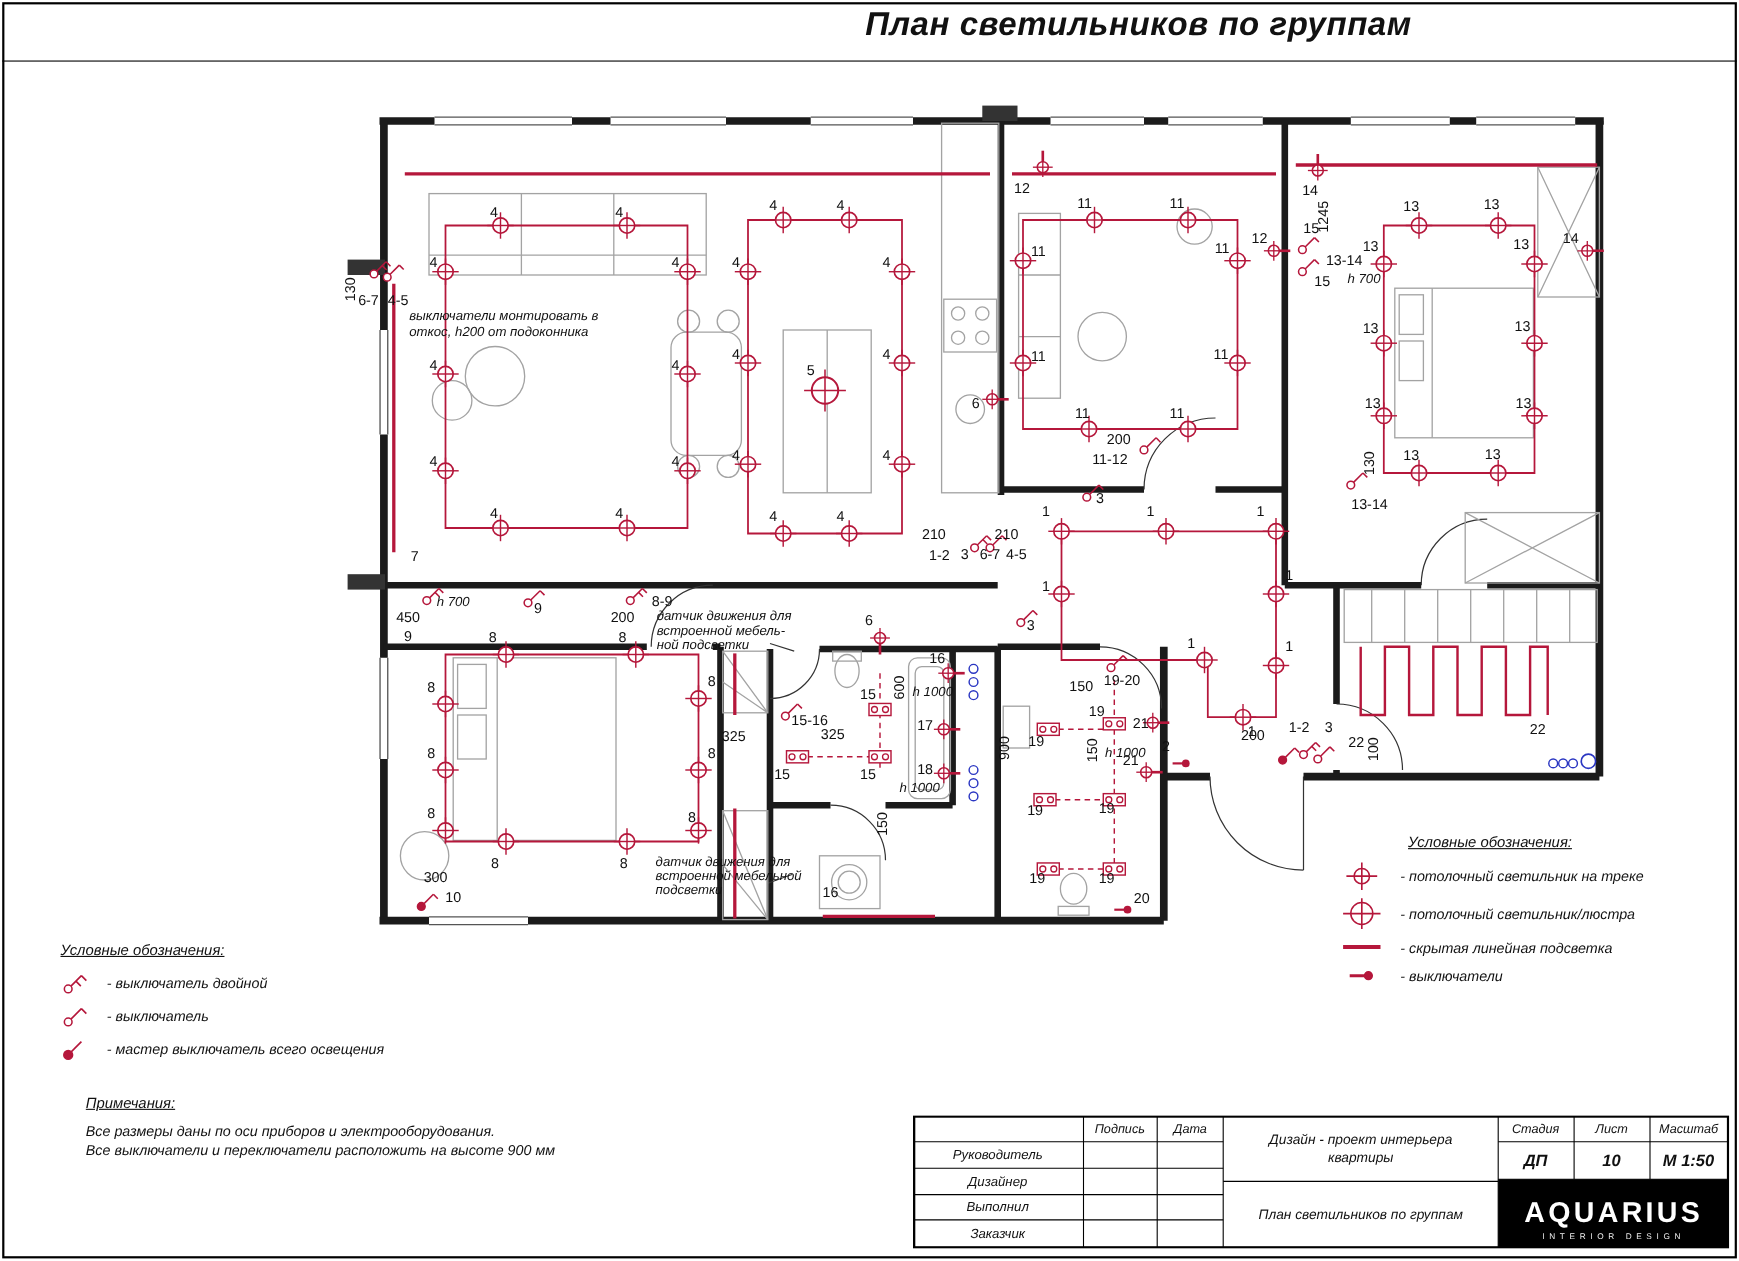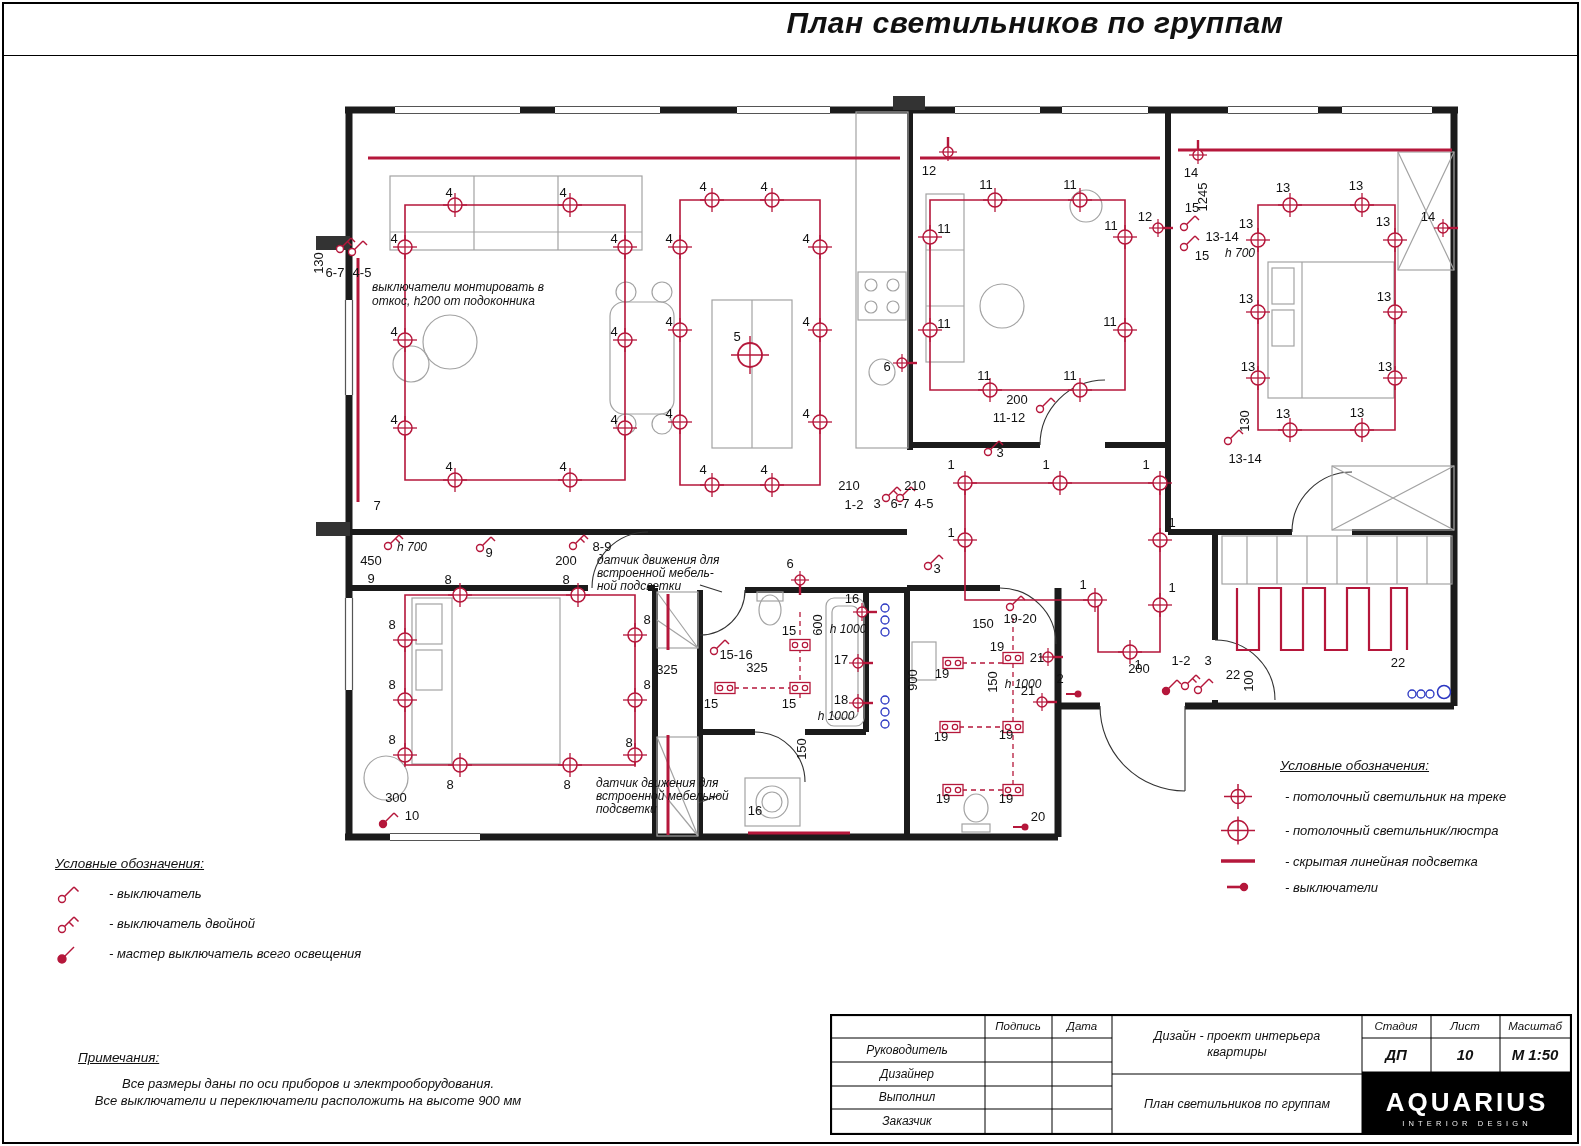--- a/index.html
+++ b/index.html
@@ -12,28 +12,28 @@
   .pl{font-family:"Liberation Sans",sans-serif;font-size:13px;fill:#111;}
   .pl.it{font-style:italic;font-size:12px;}
   
   .sheet-title{position:absolute;left:720px;top:6px;width:630px;text-align:center;
     font-size:30px;font-style:italic;font-weight:600;letter-spacing:.5px;}
   .title-rule{position:absolute;left:2px;right:2px;top:55px;border-top:1.6px solid #000;}
   .page-frame{position:absolute;left:2px;top:2px;right:2px;bottom:2px;border:2px solid #000;pointer-events:none;}
   
   .legend{position:absolute;}
   .lg-head{font-style:italic;font-weight:400;text-decoration:underline;font-size:13.5px;margin-bottom:10px;}
-  .lg-row{display:flex;align-items:center;gap:24px;margin:6px 0;font-style:italic;font-size:13px;}
+  .lg-row{display:flex;align-items:center;gap:12px;margin:6px 0;font-style:italic;font-size:13px;}
   .lico line,.lico path{stroke:var(--red);stroke-width:1.5;fill:none;}
   .lico circle{stroke:var(--red);fill:#fff;stroke-width:1.4;}
   .lico .fillred{fill:var(--red);}
   .lico .thick{stroke-width:2.6;}
   .lico .vthick{stroke-width:3.6;}
   .lico rect{stroke:var(--red);fill:#fff;stroke-width:1.4;}
-  .notes-line{font-style:italic;font-size:13px;line-height:17px;text-align:center;}
+  .notes-line{font-style:italic;font-size:13px;line-height:17px;}
   
   .tbl{stroke:#000;stroke-width:1;fill:none;}
   .tbl2{stroke:#000;stroke-width:2.2;fill:none;}
   .tb-t{font-size:11.5px;font-style:italic;fill:#111;text-anchor:middle;font-family:"Liberation Sans",sans-serif;}
   .tb-role{font-size:12px;font-style:italic;fill:#111;text-anchor:middle;font-family:"Liberation Sans",sans-serif;}
   .tb-big{font-size:15px;font-weight:700;font-style:italic;fill:#111;text-anchor:middle;font-family:"Liberation Sans",sans-serif;}
   .tb-proj{font-size:12.5px;font-style:italic;fill:#111;text-anchor:middle;font-family:"Liberation Sans",sans-serif;}
   .logo-main{font-size:26px;font-weight:700;letter-spacing:3px;fill:#fff;text-anchor:middle;font-family:"Liberation Sans",sans-serif;}
   .logo-sub{font-size:7.5px;letter-spacing:4.2px;fill:#efefef;text-anchor:middle;font-family:"Liberation Sans",sans-serif;}
   
@@ -824,30 +824,30 @@
 
 <div class="page-frame"></div>
 <div class="sheet-title">План светильников по группам</div>
 <div class="title-rule"></div>
 
 <div class="legend" style="left:55px;top:856px;width:330px;">
   <div class="lg-head">Условные обозначения:</div>
   <div class="lg-row">
     <svg class="lico" width="30" height="24" viewBox="0 0 30 24">
       <circle cx="7" cy="18" r="3.5"></circle>
-        <path d="M9.5,15.5L19,6 M19,6L23.5,10.5"></path>
+        <path d="M9.5,15.5L19,6 M19,6L23.5,10.5 M14,11L18.5,15.5"></path>
     </svg>
-    <span>- выключатель</span>
+    <span>- выключатель двойной</span>
   </div>
   <div class="lg-row">
     <svg class="lico" width="30" height="24" viewBox="0 0 30 24">
       <circle cx="7" cy="18" r="3.5"></circle>
-        <path d="M9.5,15.5L19,6 M19,6L23.5,10.5 M14,11L18.5,15.5"></path>
+        <path d="M9.5,15.5L19,6 M19,6L23.5,10.5"></path>
     </svg>
-    <span>- выключатель двойной</span>
+    <span>- выключатель</span>
   </div>
   <div class="lg-row">
     <svg class="lico" width="30" height="24" viewBox="0 0 30 24">
       <circle class="fillred" cx="7" cy="18" r="4"></circle>
         <path d="M9.5,15.5L19,6"></path>
     </svg>
     <span>- мастер выключатель всего освещения</span>
   </div>
 </div>
 
@@ -875,21 +875,21 @@
   </div>
   <div class="lg-row">
     <svg class="lico" width="46" height="20" viewBox="0 0 46 20">
       <path class="thick" d="M12,10H26"></path>
         <circle class="fillred" cx="29" cy="10" r="3.5"></circle>
     </svg>
     <span>- выключатели</span>
   </div>
 </div>
 
-<div class="legend" style="left:78px;top:1050px;width:460px;">
+<div class="legend" style="left:78px;top:995px;width:460px;">
   <div class="lg-head">Примечания:</div>
   <div class="notes-line">Все размеры даны по оси приборов и электрооборудования.</div>
   <div class="notes-line">Все выключатели и переключатели расположить на высоте 900 мм</div>
 </div>
 
 <svg class="abs" style="left:830px;top:1014px;" width="742" height="121" viewBox="0 0 742 121">
   <rect class="tbl2" x="1" y="1" width="740" height="119"></rect>
   <path class="tbl" d="M155,1V120 M222,1V120 M282,1V120 M532,1V120"></path>
   <path class="tbl" d="M1,24H282 M1,48H282 M1,72H282 M1,95H282"></path>
   <path class="tbl" d="M282,60H532"></path>

